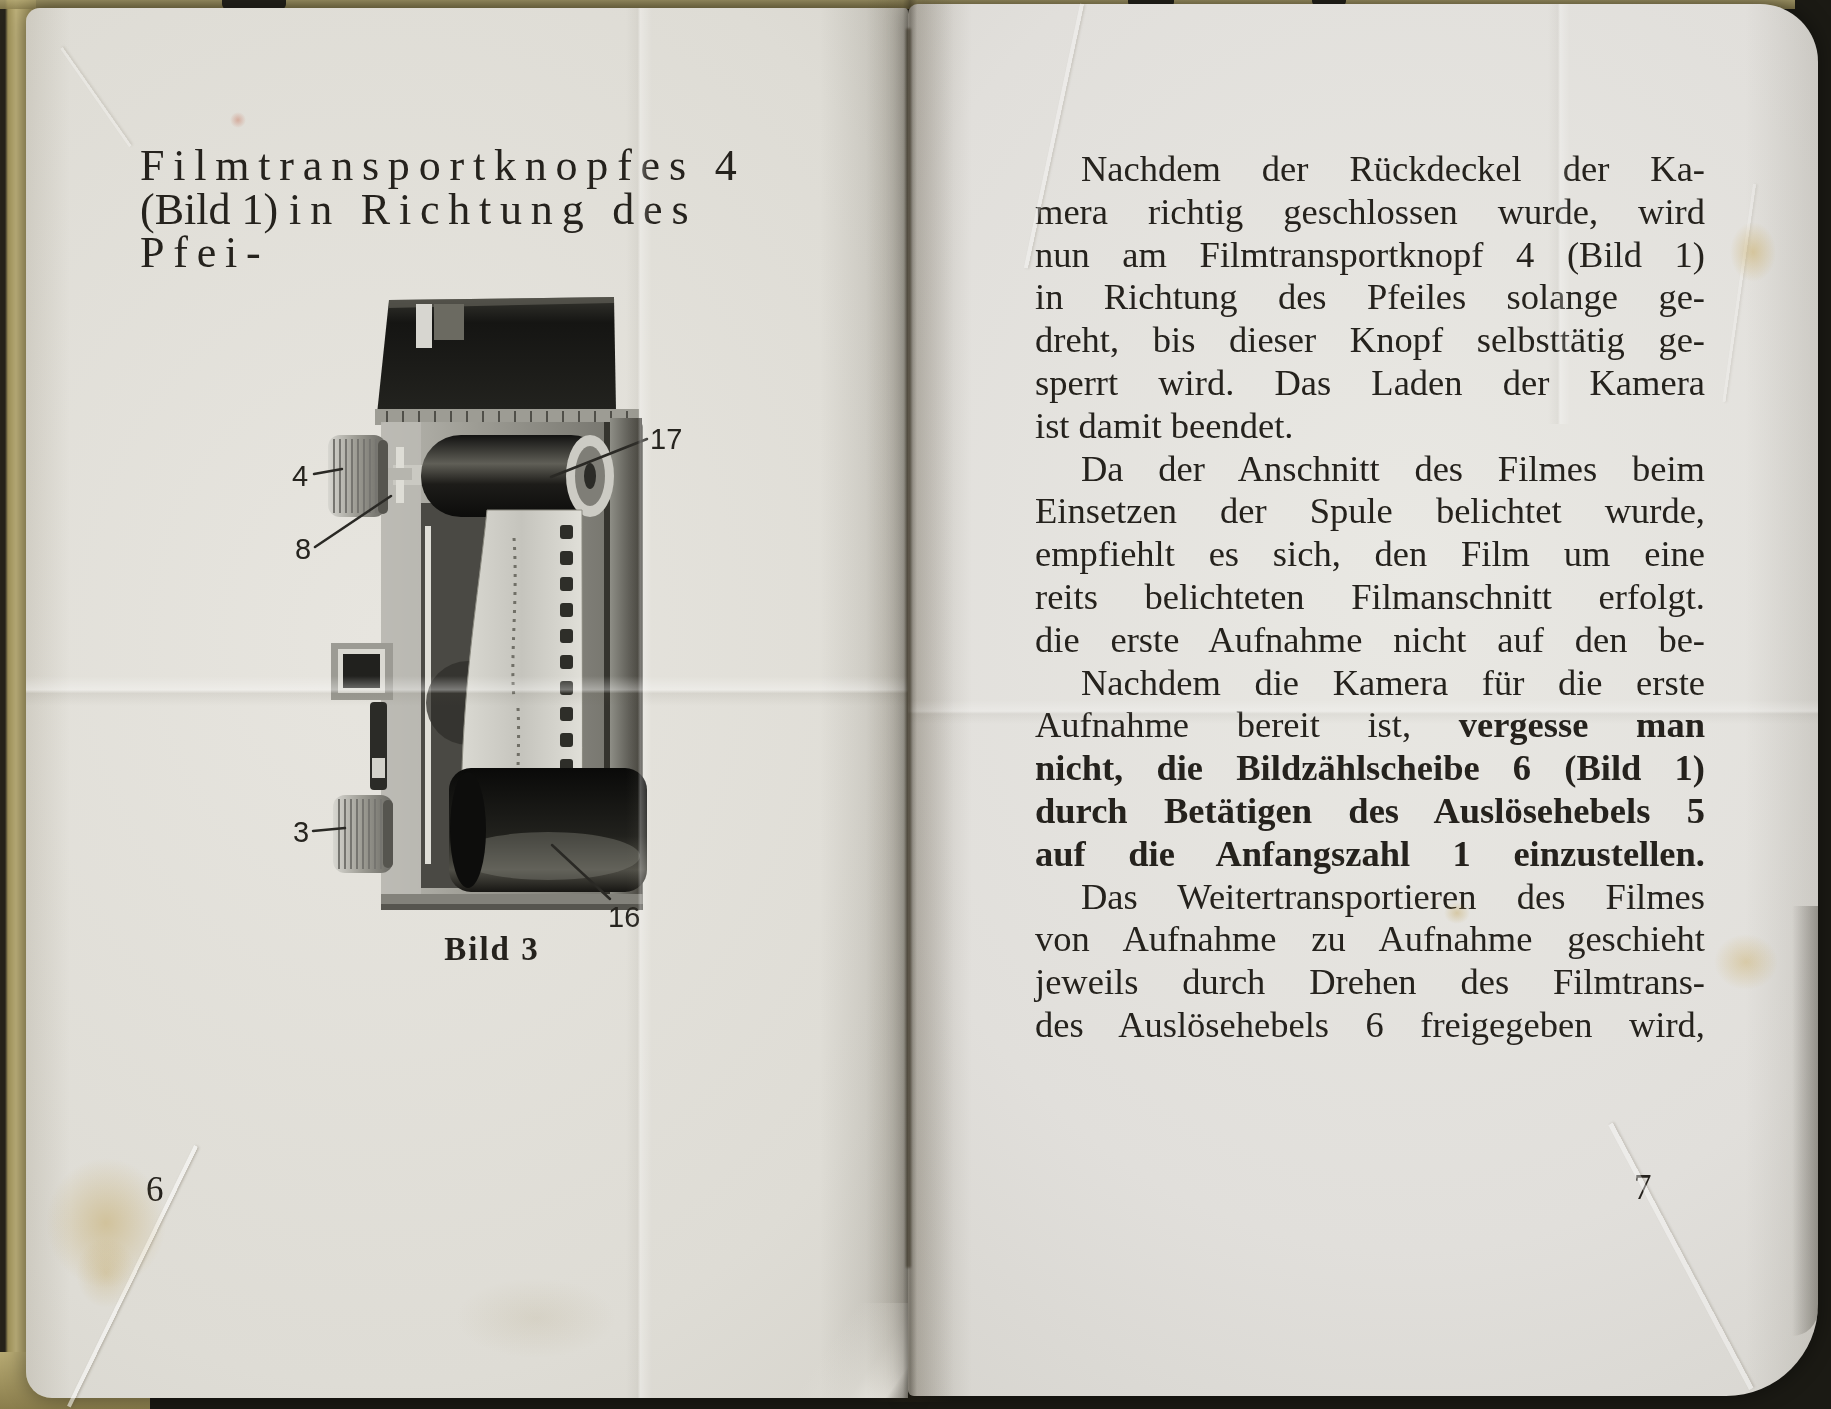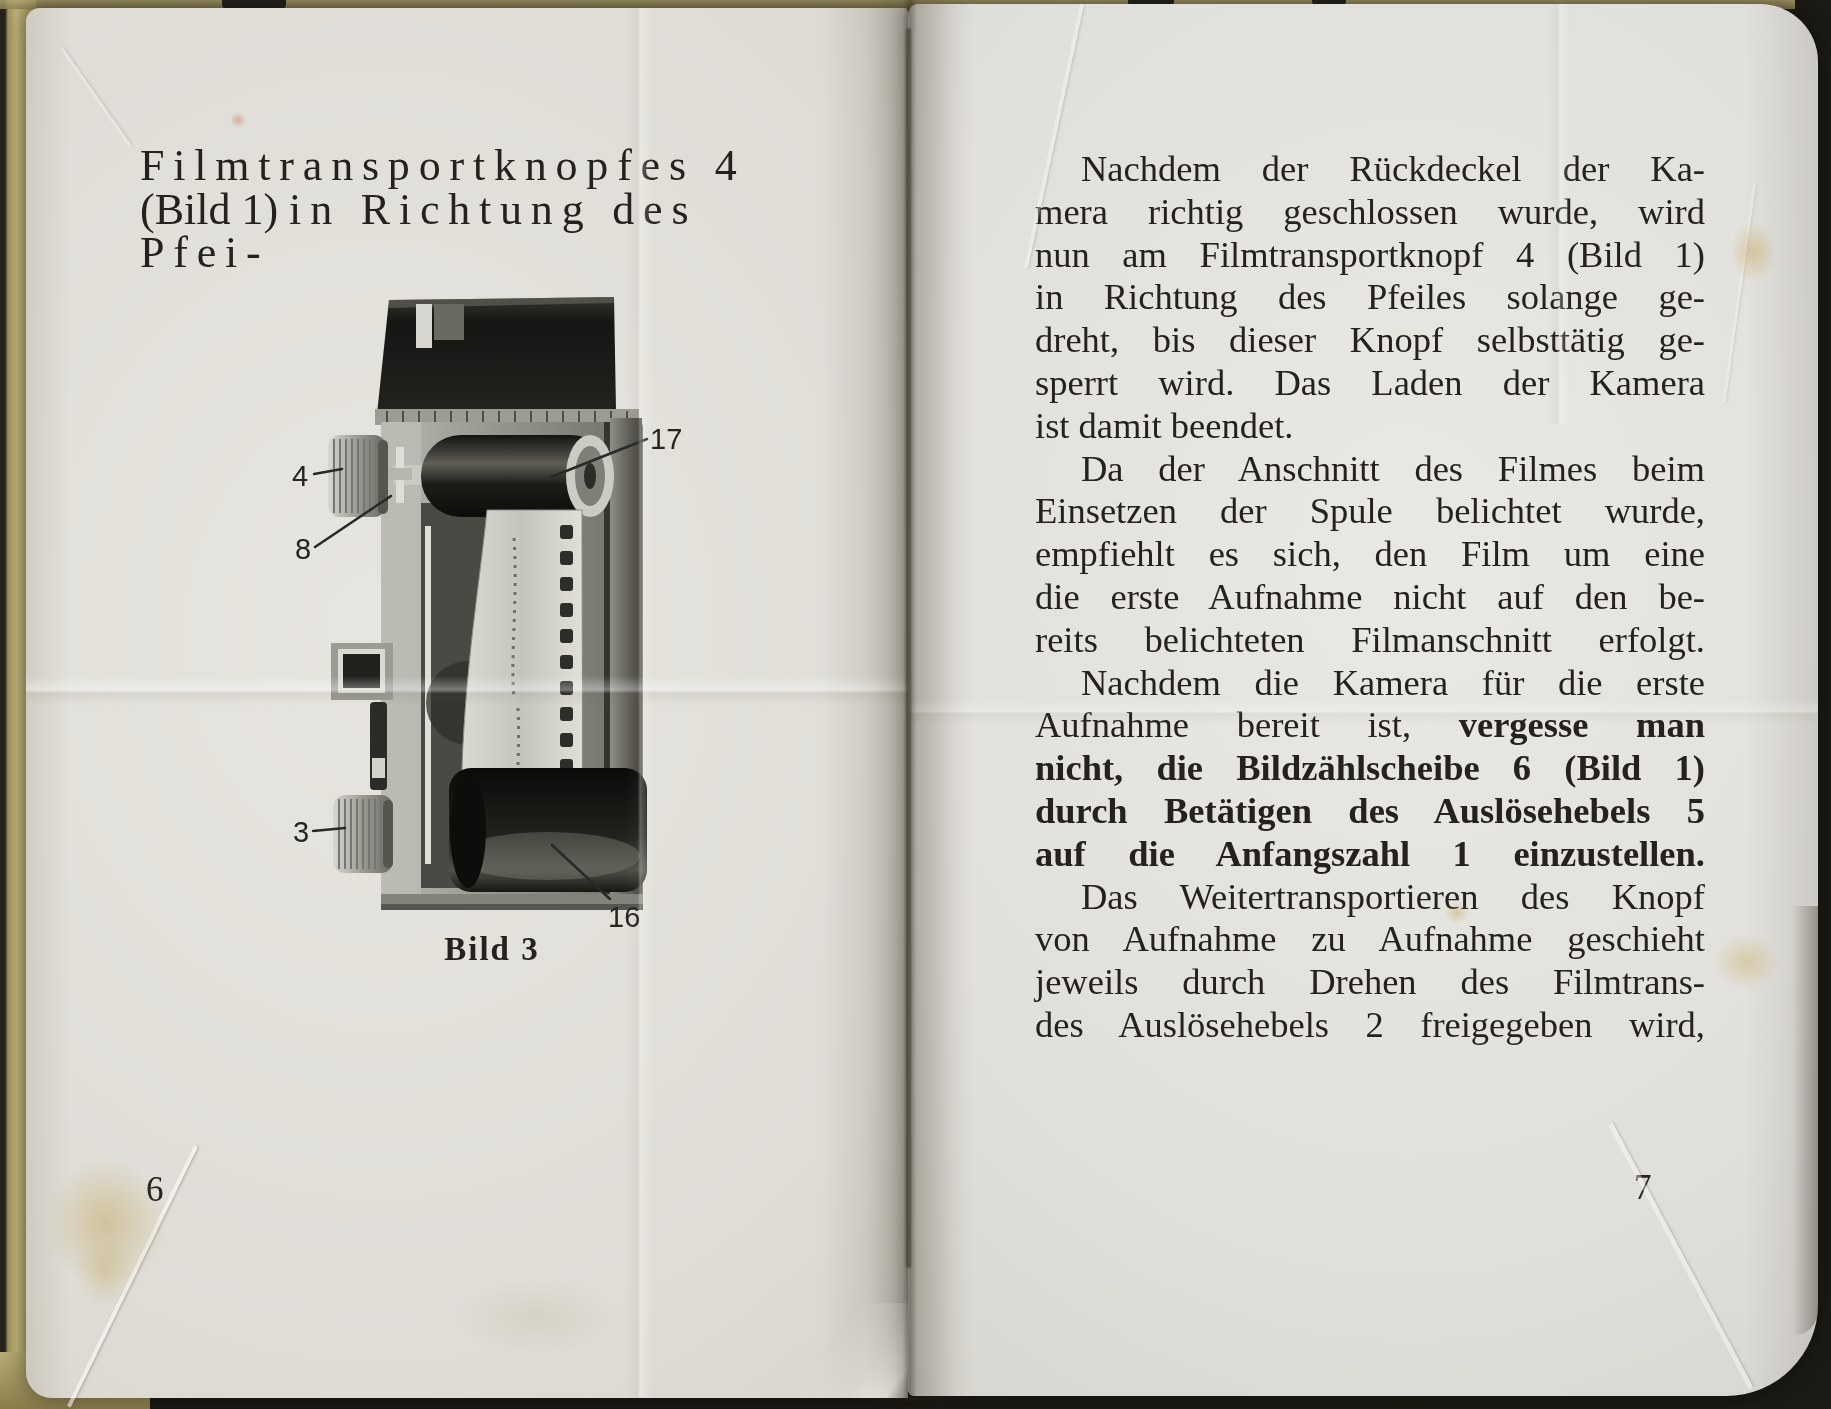--- a/index.html
+++ b/index.html
@@ -245,31 +245,31 @@
         <div class="tline just indent"><span>Nachdem der Rückdeckel der Ka-</span></div>
         <div class="tline just"><span>mera richtig geschlossen wurde, wird</span></div>
         <div class="tline just"><span>nun am Filmtransportknopf 4 (Bild 1)</span></div>
         <div class="tline just"><span>in Richtung des Pfeiles solange ge-</span></div>
         <div class="tline just"><span>dreht, bis dieser Knopf selbsttätig ge-</span></div>
         <div class="tline just"><span>sperrt wird. Das Laden der Kamera</span></div>
         <div class="tline"><span>ist damit beendet.</span></div>
         <div class="tline just indent"><span>Da der Anschnitt des Filmes beim</span></div>
         <div class="tline just"><span>Einsetzen der Spule belichtet wurde,</span></div>
         <div class="tline just"><span>empfiehlt es sich, den Film um eine</span></div>
+        <div class="tline just"><span>reits belichteten Filmanschnitt erfolgt.</span></div>
         <div class="tline just"><span>die erste Aufnahme nicht auf den be-</span></div>
-        <div class="tline just"><span>reits belichteten Filmanschnitt erfolgt.</span></div>
         <div class="tline just indent"><span>Nachdem die Kamera für die erste</span></div>
         <div class="tline just"><span>Aufnahme bereit ist, </span><span class="b">vergesse man</span></div>
         <div class="tline just"><span class="b">nicht, die Bildzählscheibe 6 (Bild 1)</span></div>
         <div class="tline just"><span class="b">durch Betätigen des Auslösehebels 5</span></div>
         <div class="tline just"><span class="b">auf die Anfangszahl 1 einzustellen.</span></div>
-        <div class="tline just indent"><span>Das Weitertransportieren des Knopf</span></div>
+        <div class="tline just indent"><span>Das Weitertransportieren des Filmes</span></div>
         <div class="tline just"><span>von Aufnahme zu Aufnahme geschieht</span></div>
         <div class="tline just"><span>jeweils durch Drehen des Filmtrans-</span></div>
-        <div class="tline just"><span>des Auslösehebels 2 freigegeben wird,</span></div>
+        <div class="tline just"><span>des Auslösehebels 6 freigegeben wird,</span></div>
       </div>
     <div class="pagenum pagenum-right ink">7</div>
 
     <div class="crease cr-line" style="left:172px;top:0;width:4px;height:270px;transform:rotate(12deg);transform-origin:top;opacity:.6;"></div>
     <div class="crease cr-v" style="left:640px;top:0;width:22px;height:420px;opacity:.7;"></div>
     <div class="crease cr-h" style="left:0;top:696px;width:910px;height:24px;opacity:.5;"></div>
     <div class="crease cr-line" style="left:700px;top:1120px;width:5px;height:300px;transform:rotate(-28deg);transform-origin:top;opacity:.7;"></div>
     <div class="crease cr-line" style="left:845px;top:180px;width:3px;height:220px;transform:rotate(8deg);transform-origin:top;opacity:.4;"></div>
     <div class="stain" style="left:822px;top:218px;width:46px;height:60px;background:radial-gradient(closest-side,rgba(196,160,70,.42),rgba(196,160,70,0));"></div>
     <div class="stain" style="left:806px;top:930px;width:64px;height:56px;background:radial-gradient(closest-side,rgba(196,160,70,.35),rgba(196,160,70,0));"></div>

